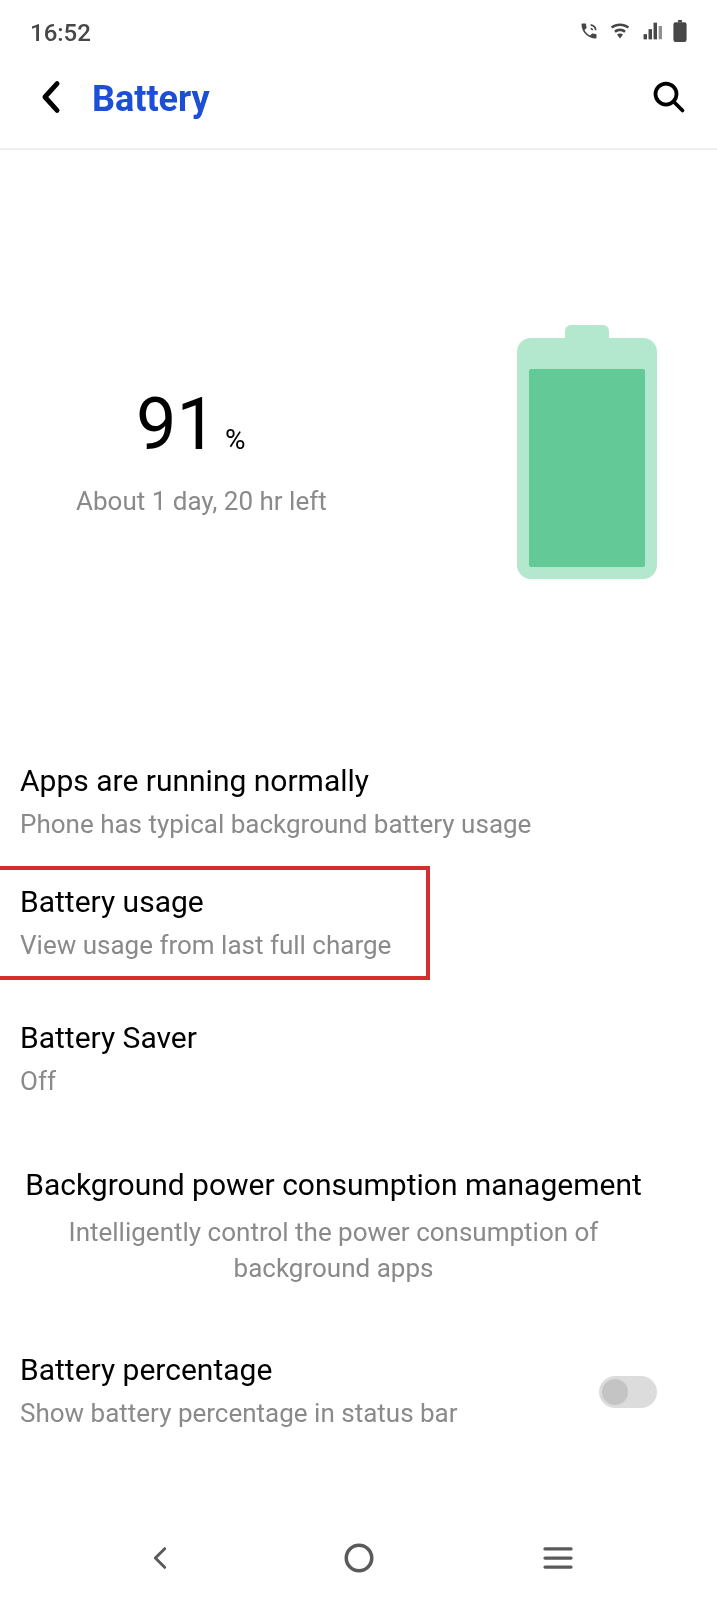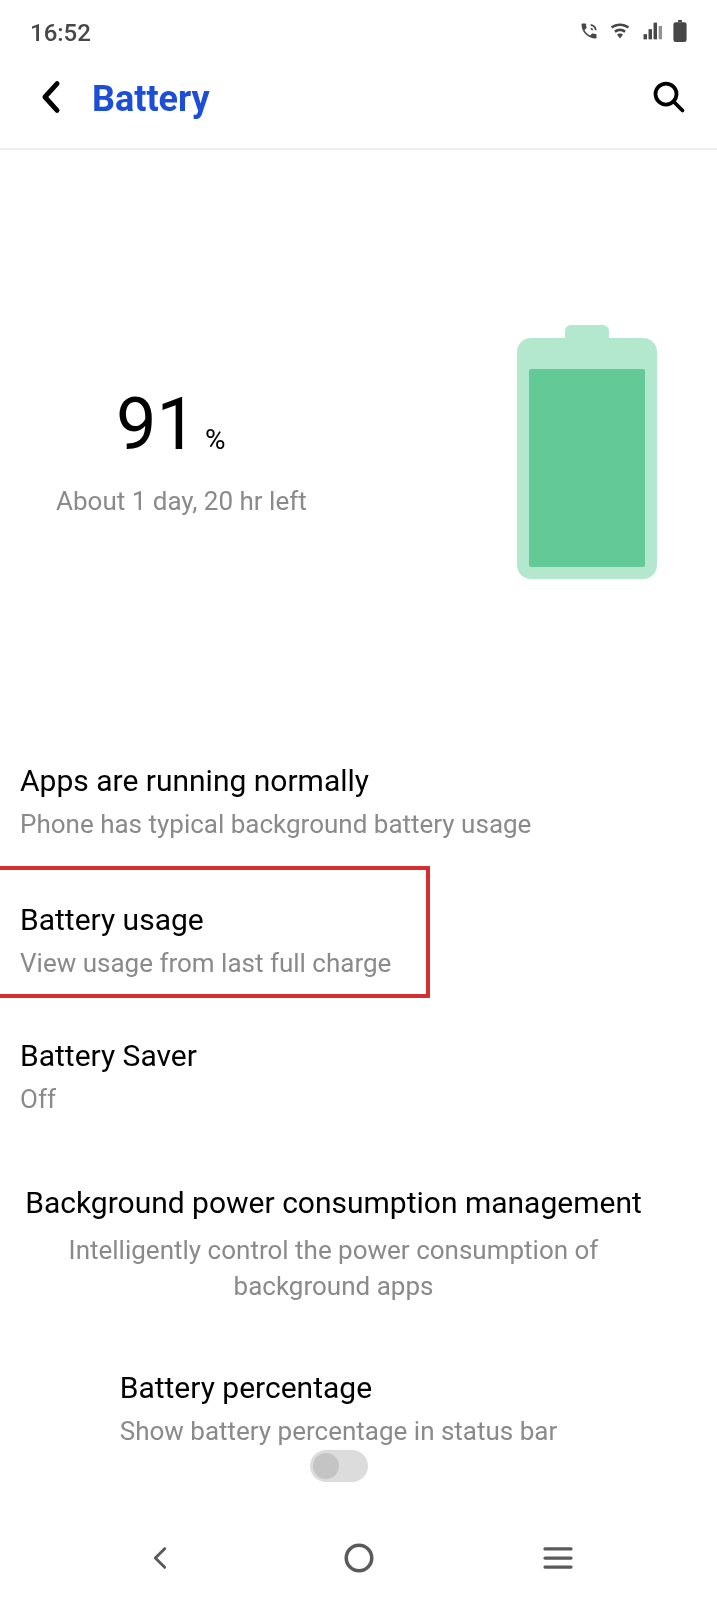--- a/index.html
+++ b/index.html
@@ -51,20 +51,21 @@
       margin-left: auto;
     }
     .battery-summary {
       display: flex;
       align-items: center;
       padding: 175px 60px 60px 56px;
       justify-content: space-between;
     }
     .battery-text {
       flex: 1;
+      margin-left: 20px;
     }
     .battery-percent-row {
       display: flex;
       align-items: baseline;
       gap: 8px;
       margin-bottom: 25px;
       padding-left: 60px;
     }
     .battery-percent {
       font-size: 72px;
@@ -133,21 +134,20 @@
     .highlight-box {
       border: 4px solid #d32f2f;
       margin-left: -25px;
       padding-left: 21px;
       padding-right: 20px;
       width: 435px;
       box-sizing: border-box;
     }
     .highlight-box .item-title {
       padding-top: 14px;
-      margin-top: 18px;
     }
     .highlight-box .item-subtitle {
       padding-bottom: 12px;
     }
     .item-with-toggle {
       display: flex;
       align-items: center;
       justify-content: space-between;
       padding-right: 40px;
     }
@@ -270,21 +270,21 @@
   <div class="list-item" style="padding-top:40px;">
     <div class="item-title">Battery Saver</div>
     <div class="item-subtitle">Off</div>
   </div>
 
   <div class="list-item" style="padding-top:42px; padding-right: 50px; text-align: center;">
     <div class="item-title" style="line-height:1.35;">Background power consumption management</div>
     <div class="item-subtitle">Intelligently control the power consumption of background apps</div>
   </div>
 
-  <div class="list-item item-with-toggle" style="padding-top:42px;flex-direction:column;">
+  <div class="list-item item-with-toggle" style="padding-top:42px;">
     <div class="item-text-col">
       <div class="item-title">Battery percentage</div>
       <div class="item-subtitle">Show battery percentage in status bar</div>
     </div>
     <div class="toggle">
       <div class="toggle-knob"></div>
     </div>
   </div>
 
 </div>

